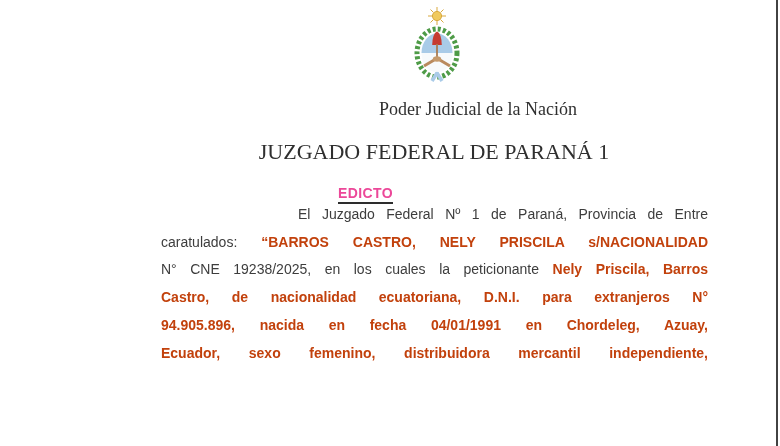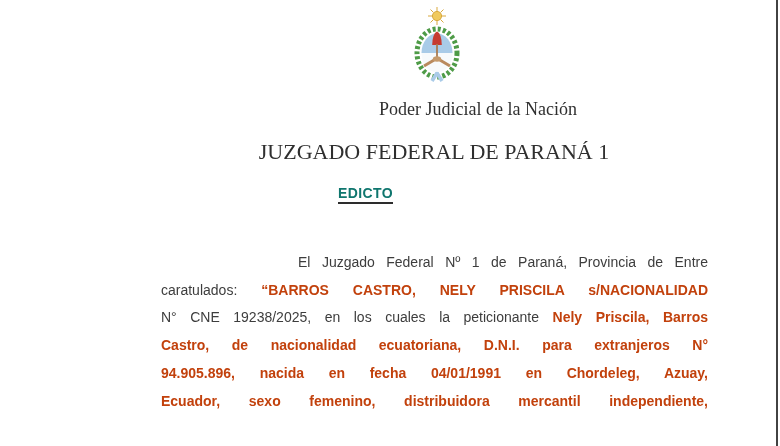--- a/index.html
+++ b/index.html
@@ -33,38 +33,38 @@
     font-size: 22px;
     color: #2f2f2f;
     white-space: nowrap;
   }
   .edict-heading {
     position: absolute;
     top: 185px; left: 338px;
     font-size: 14px;
     font-weight: bold;
     letter-spacing: 0.4px;
-    color: #0f766e;
+    color: #ec4899;
     border-bottom: 2px solid #2d2d2d;
     padding-bottom: 1px;
   }
   .edict-body {
     position: absolute;
     left: 161px; top: 201px;
     width: 547px;
     font-size: 14px;
     color: #3d3d3d;
   }
   .edict-line {
     text-align: justify;
     text-align-last: justify;
     line-height: 27.7px;
     white-space: normal;
   }
-  .edict-line.indent { padding-left: 137px; margin-top: 48px; }
+  .edict-line.indent { padding-left: 137px; }
   .seg-bold { font-weight: bold; color: #c2410c; }
   .page-edge {
     position: absolute;
     left: 776px; top: 0;
     width: 2px; height: 446px;
     background: #424242;
   }
 </style>
 </head>
 <body>

